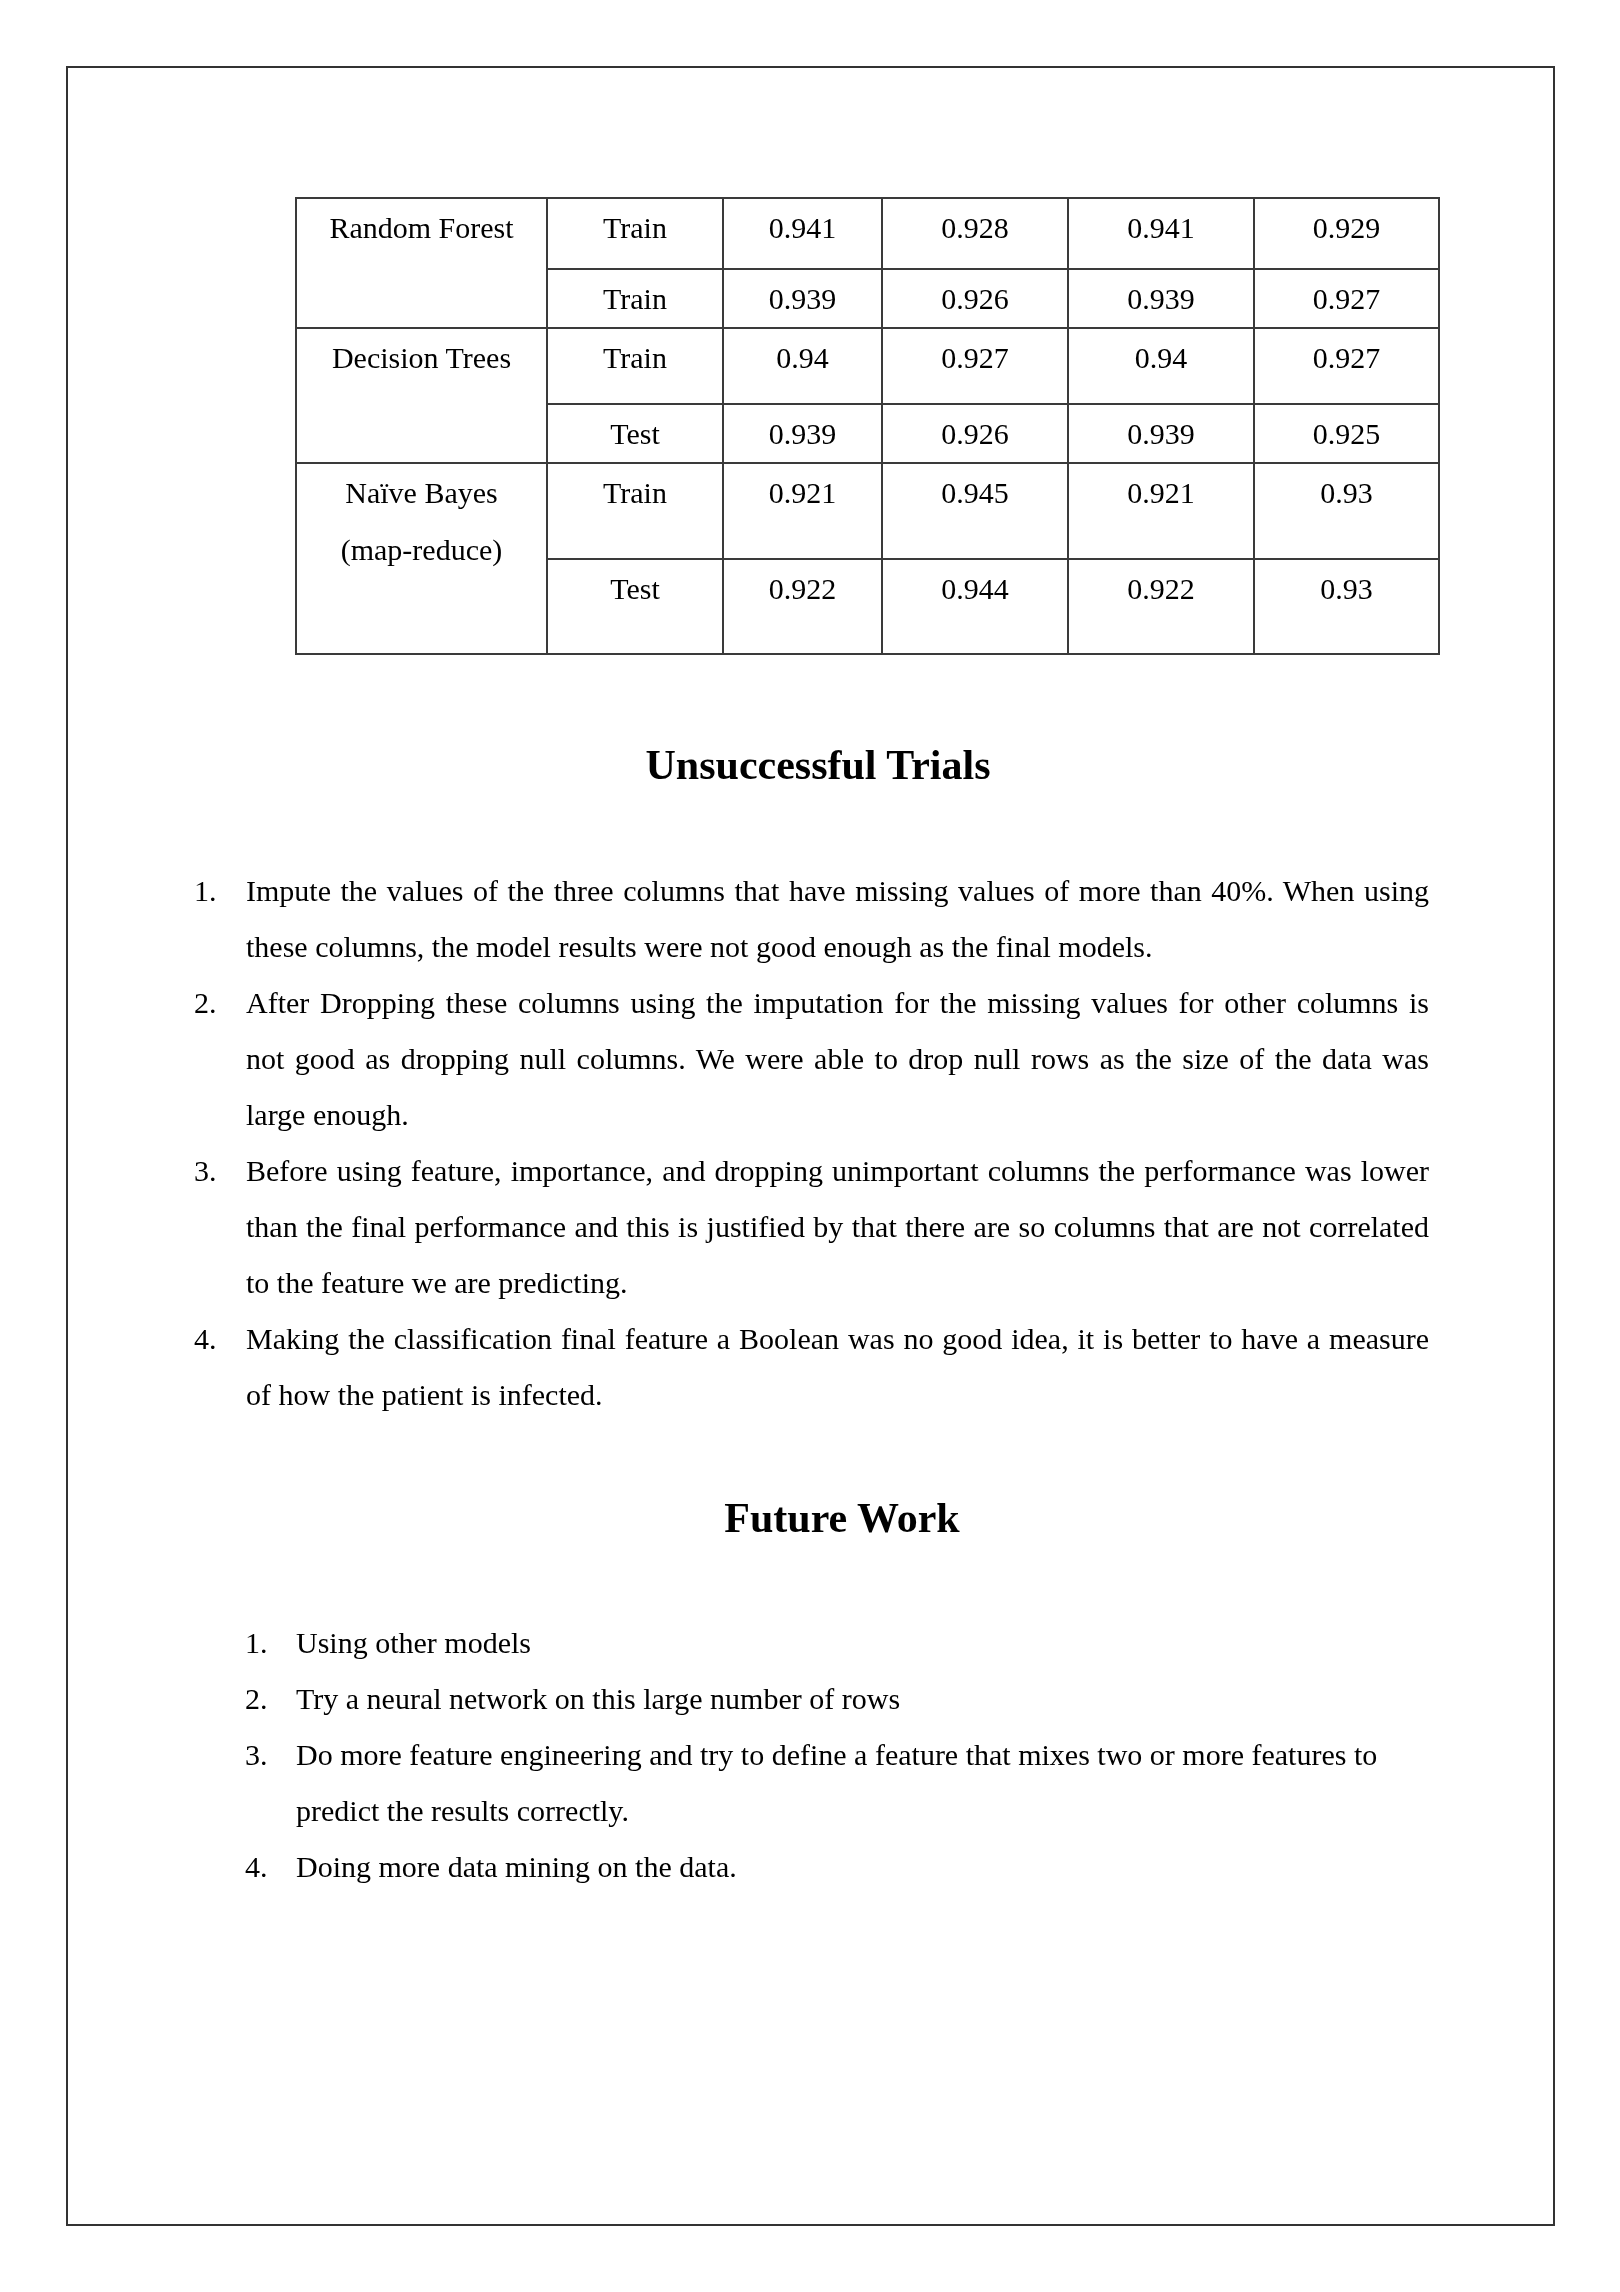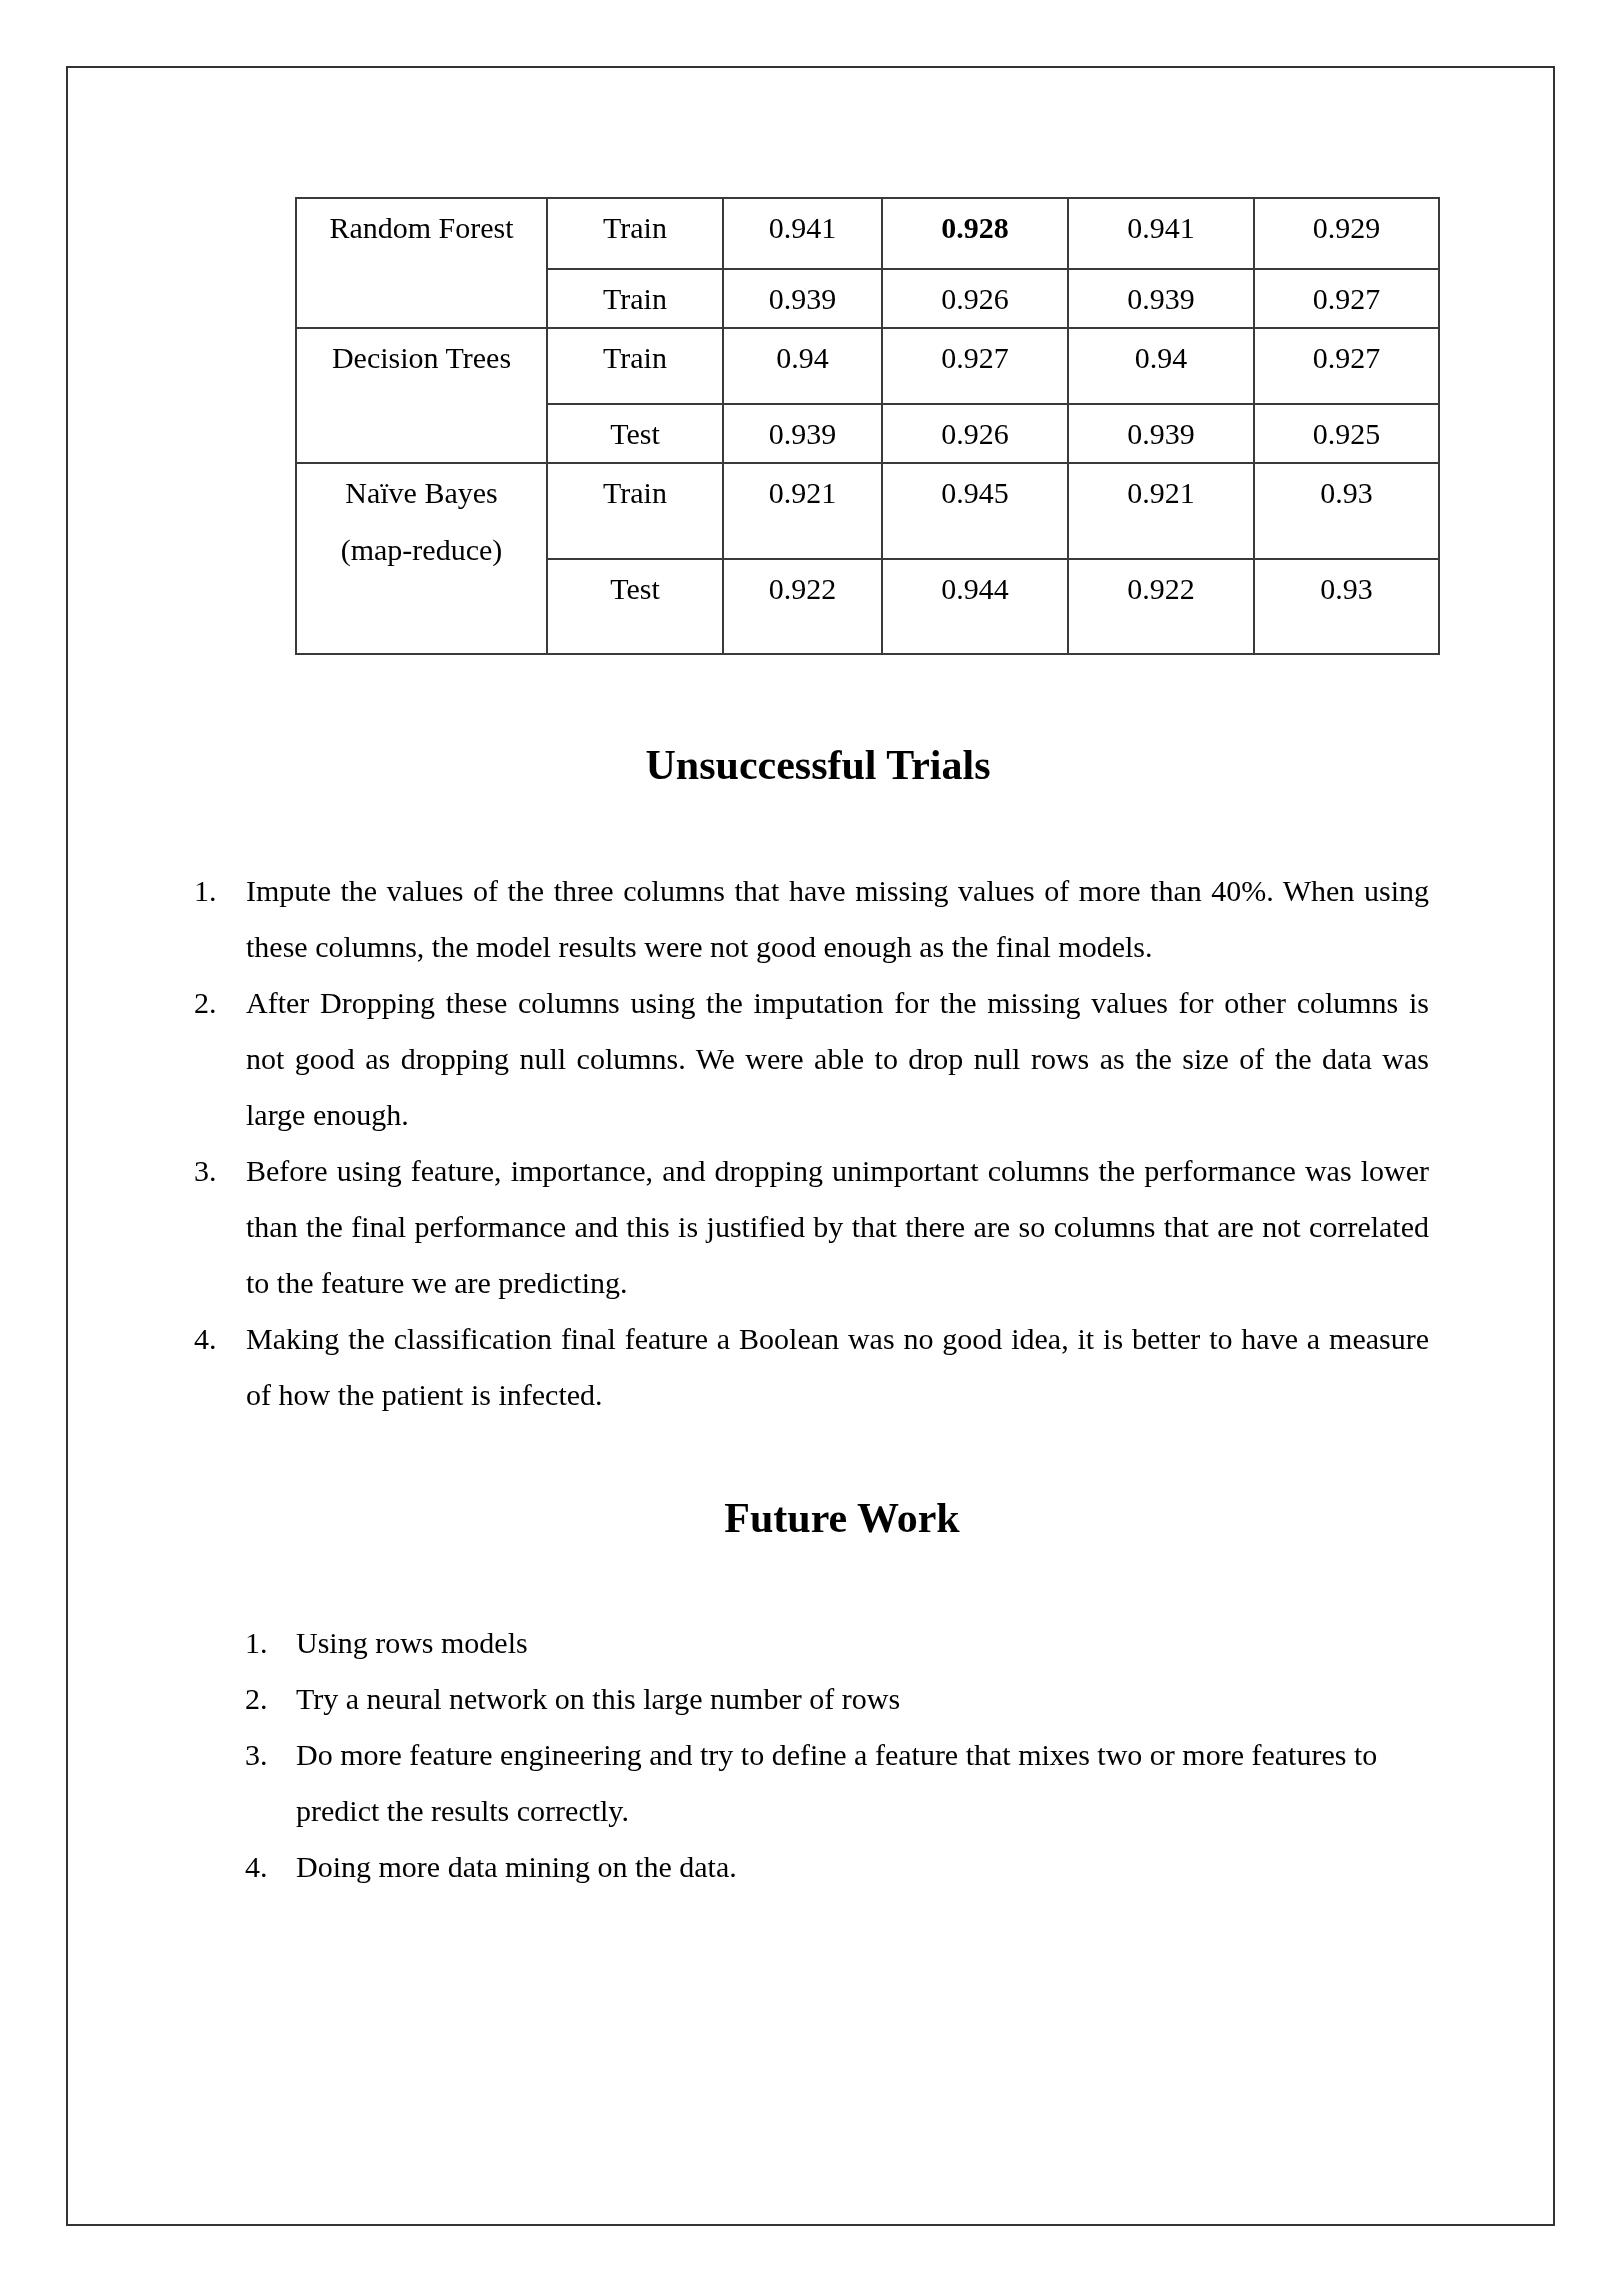--- a/index.html
+++ b/index.html
@@ -7,21 +7,21 @@
          font-family:"Liberation Serif", "DejaVu Serif", serif; color:#000; }
   .page-border { position:absolute; left:66px; top:66px; width:1489px; height:2160px;
                  border:2px solid #333; box-sizing:border-box; }
   table.results { position:absolute; left:295px; top:197px; border-collapse:collapse;
                   font-size:30px; }
   table.results td { border:2px solid #3a3a3a; text-align:center; vertical-align:top;
                      padding:0; line-height:57px; }
   .c-model { width:249px;border-radius:10px; }
   .c-split { width:174px; }
   .c-v1 { width:157px; }
-  .c-v2 { width:184px;font-weight:bold; }
+  .c-v2 { width:184px; }
   .c-v3 { width:184px; }
   .c-v4 { width:183px; }
   .r1 { height:71px; } .r2 { height:55px; } .r3 { height:76px; }
   .r4 { height:57px; } .r5 { height:96px; } .r6 { height:95px; }
   .model-label { display:block; }
   h2.section { position:absolute; left:0; width:1620px; text-align:center; margin:8px;
                font-size:42px; font-weight:bold; }
   #h-unsuccessful { top:733px; }
   #h-future { top:1486px;padding-left:24px; }
   ol.trials { position:absolute; left:194px; top:863px; width:1235px; margin:0; padding:0;
@@ -96,18 +96,18 @@
 <ol class="trials">
   <li><span class="num">1.</span><span>Impute the values of the three columns that have missing values of more than 40%. When using these columns, the model results were not good enough as the final models.</span></li>
   <li><span class="num">2.</span><span>After Dropping these columns using the imputation for the missing values for other columns is not good as dropping null columns. We were able to drop null rows as the size of the data was large enough.</span></li>
   <li><span class="num">3.</span><span>Before using feature, importance, and dropping unimportant columns the performance was lower than the final performance and this is justified by that there are so columns that are not correlated to the feature we are predicting.</span></li>
   <li><span class="num">4.</span><span>Making the classification final feature a Boolean was no good idea, it is better to have a measure of how the patient is infected.</span></li>
 </ol>
 
 <h2 class="section" id="h-future">Future Work</h2>
 
 <ol class="future">
-  <li><span class="num">1.</span><span>Using rows models</span></li>
+  <li><span class="num">1.</span><span>Using other models</span></li>
   <li><span class="num">2.</span><span>Try a neural network on this large number of rows</span></li>
   <li><span class="num">3.</span><span>Do more feature engineering and try to define a feature that mixes two or more features to predict the results correctly.</span></li>
   <li><span class="num">4.</span><span>Doing more data mining on the data.</span></li>
 </ol>
 
 
 </body></html>

